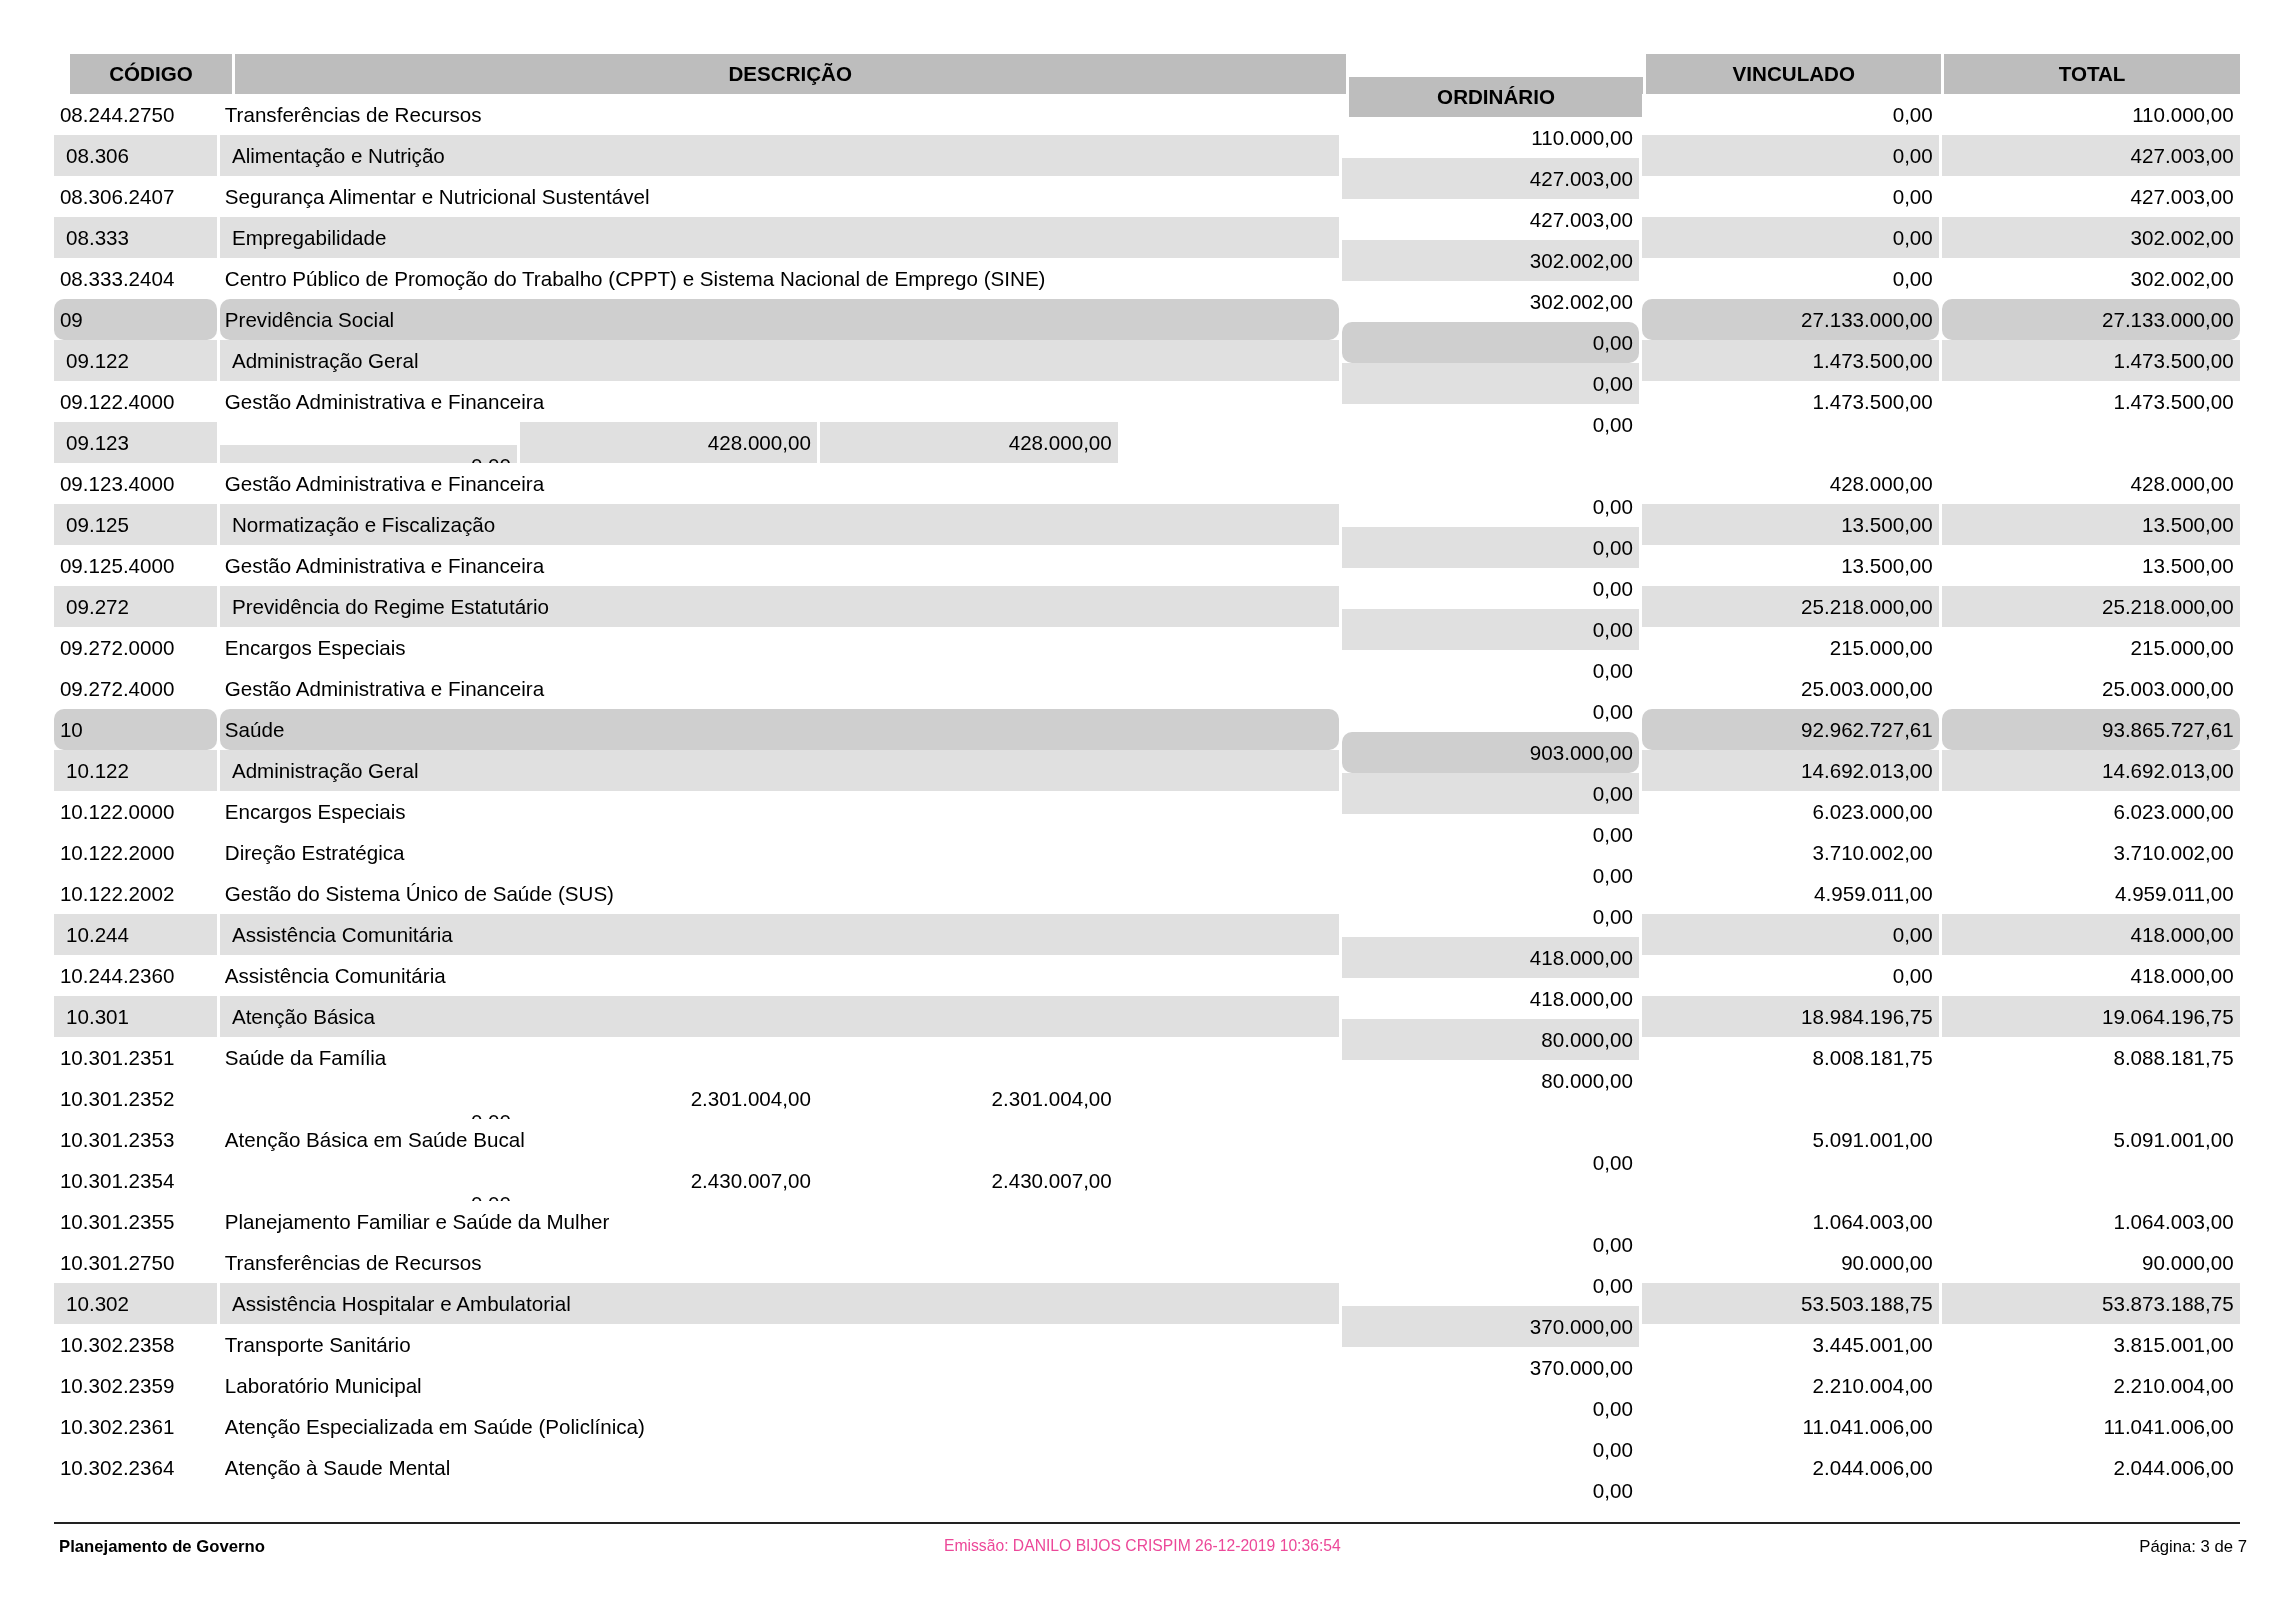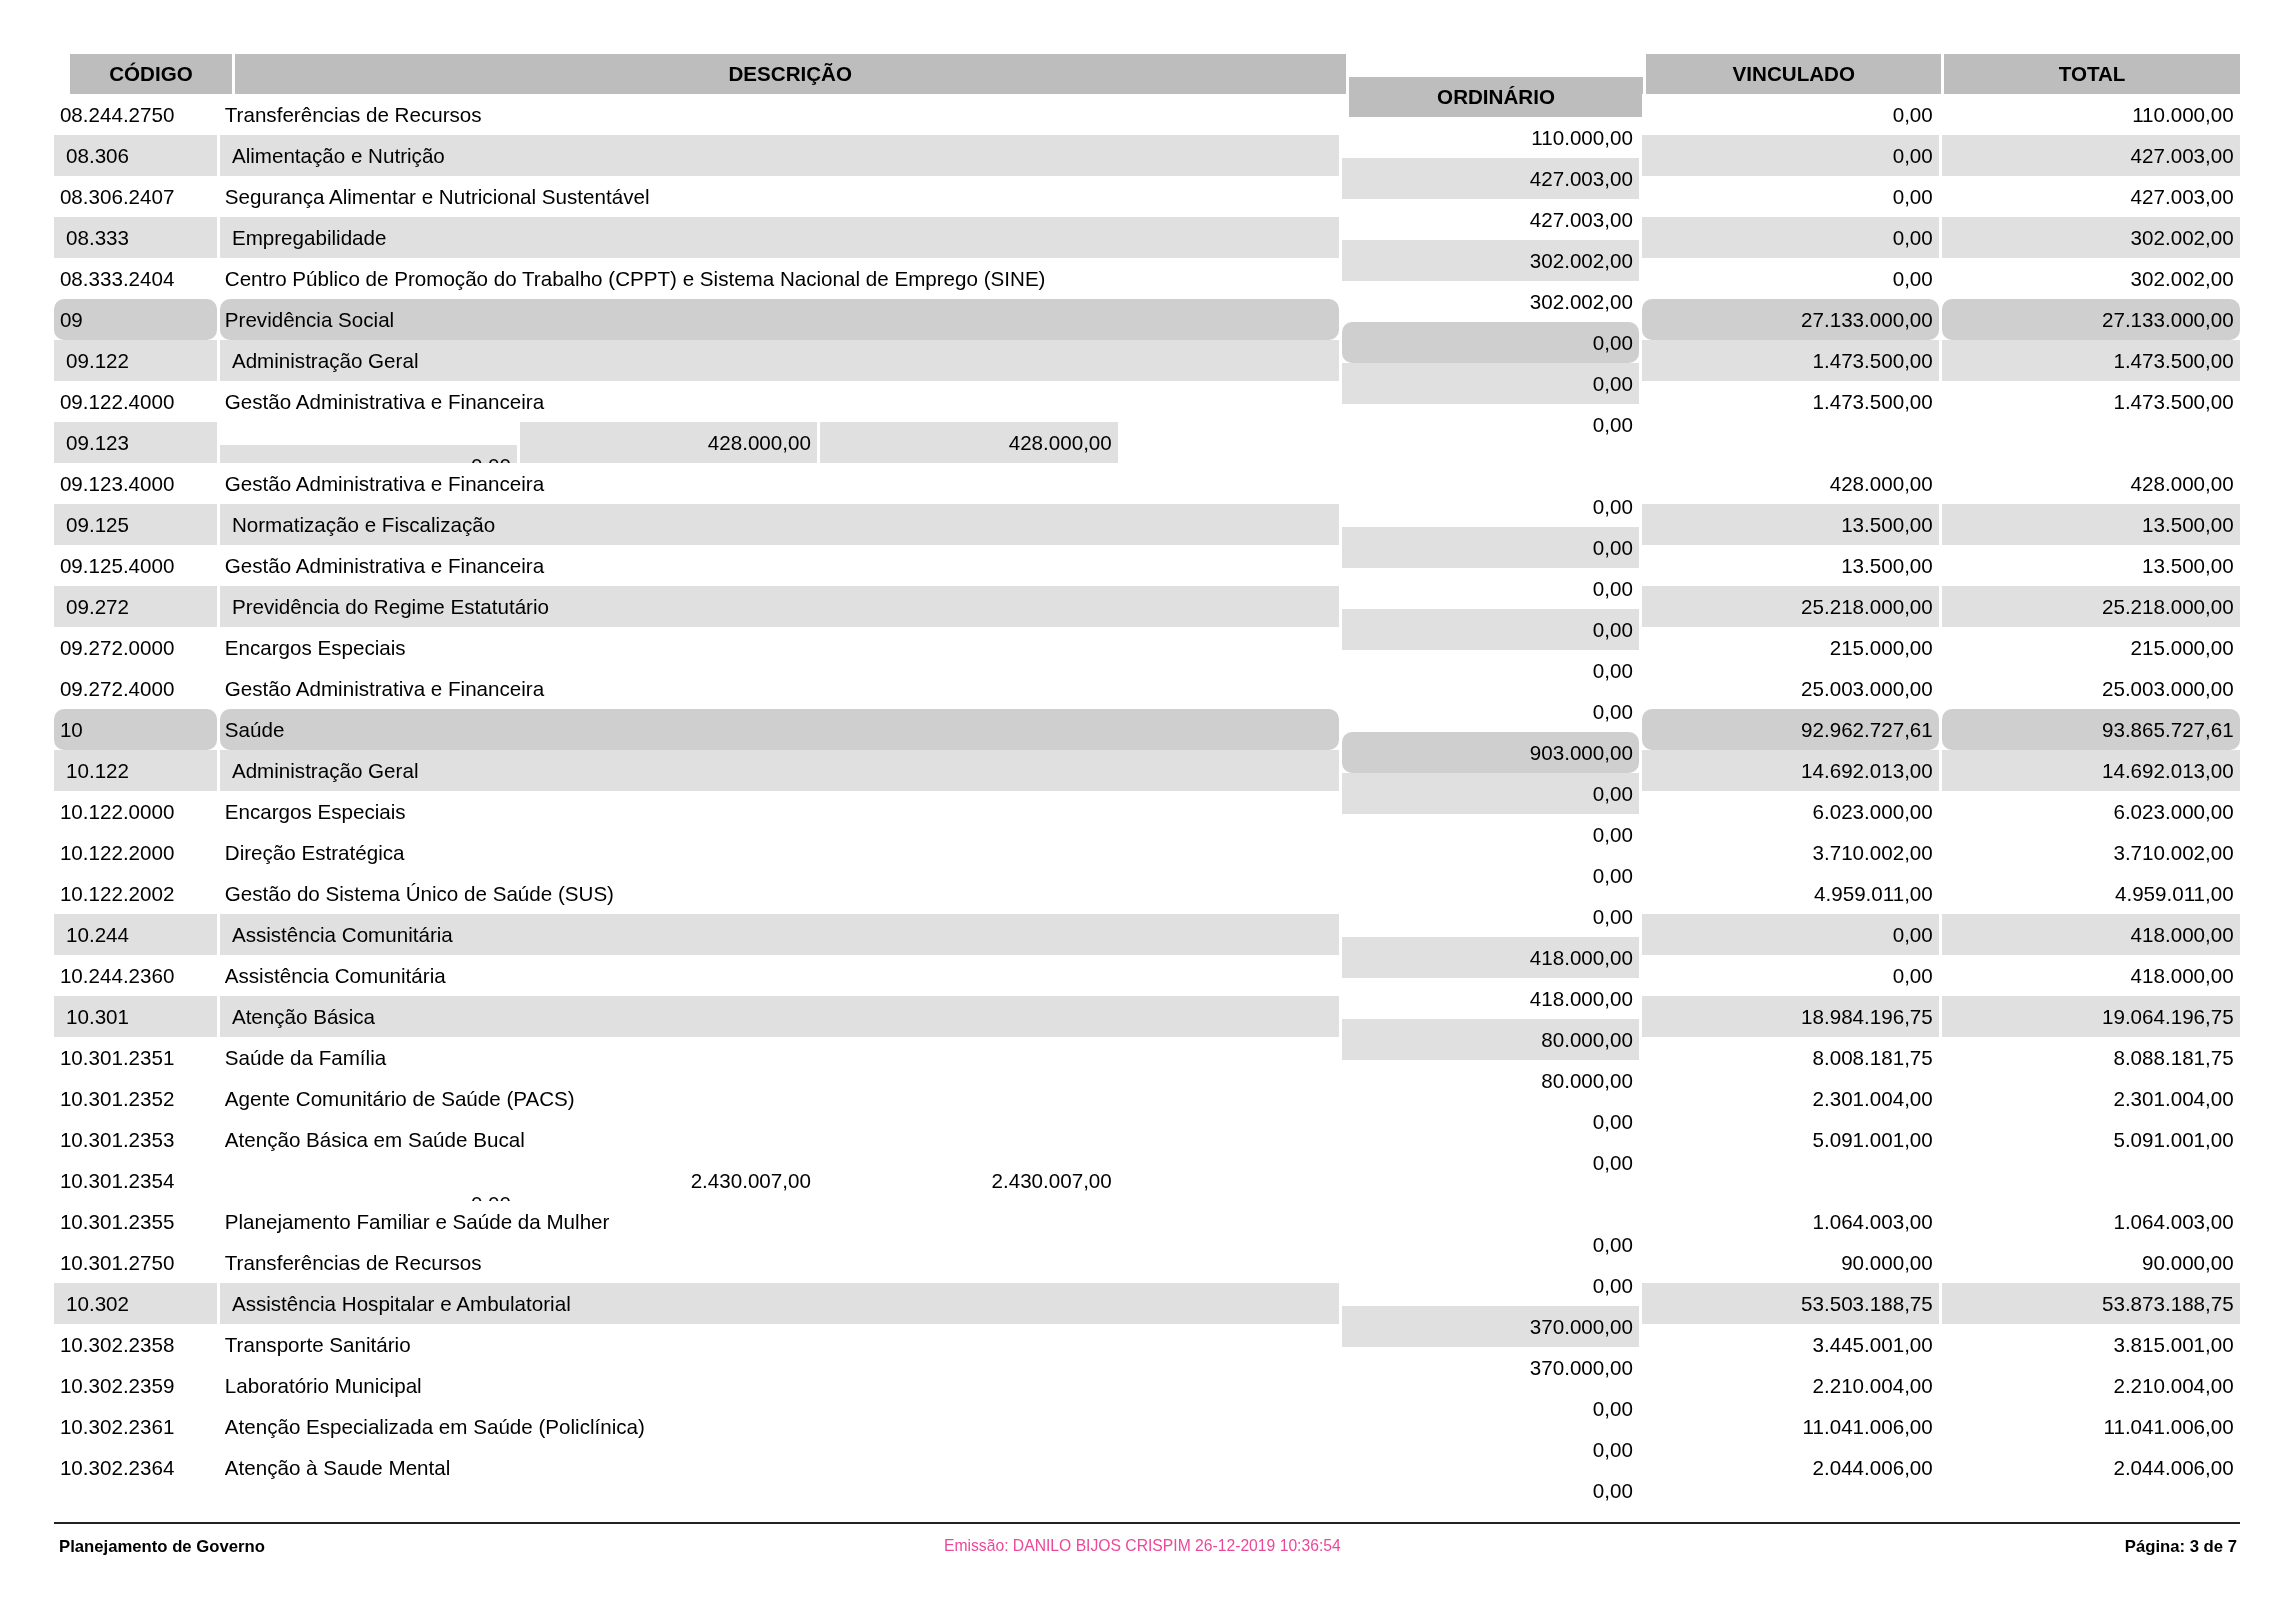--- a/index.html
+++ b/index.html
@@ -18,21 +18,21 @@
   .header .cell { background:#bdbdbd; font-weight:bold; justify-content:center;
                   padding:0; font-size:20.6px; }
   .header { height:40px;padding-left:16px; }
   .lvl1 .cell { background:#cfcfcf;border-radius:10px; }
   .lvl2 .cell { background:#e0e0e0;padding-left:12px; }
   .lvl3 .cell { background:#ffffff; }
   .footer-line { position:absolute; left:54px; top:1522px; width:2186px; height:2px; background:#222; }
   .footer { position:absolute; top:1537px; font-size:16.7px; }
   .f-left { left:59px; font-weight:bold; }
   .f-center { left:944px; color:#ec4899; font-size:15.7px; }
-  .f-right { right:56px; font-weight:bold; }
+  .f-right { right:46px; font-weight:normal; }
 </style>
 </head>
 <body>
 
 <div class="table">
   <div class="row header">
     <div class="cell c-code">CÓDIGO</div>
     <div class="cell c-desc">DESCRIÇÃO</div>
     <div class="cell c-ord">ORDINÁRIO</div>
     <div class="cell c-vinc">VINCULADO</div>
@@ -201,21 +201,20 @@
       </div>
       <div class="row lvl3">
         <div class="cell c-code">10.301.2351</div>
         <div class="cell c-desc">Saúde da Família</div>
         <div class="cell c-ord">80.000,00</div>
         <div class="cell c-vinc">8.008.181,75</div>
         <div class="cell c-tot">8.088.181,75</div>
       </div>
       <div class="row lvl3">
         <div class="cell c-code">10.301.2352</div>
-        <div class="cell c-desc">Agente Comunitário de Saúde (PACS)</div>
         <div class="cell c-ord">0,00</div>
         <div class="cell c-vinc">2.301.004,00</div>
         <div class="cell c-tot">2.301.004,00</div>
       </div>
       <div class="row lvl3">
         <div class="cell c-code">10.301.2353</div>
         <div class="cell c-desc">Atenção Básica em Saúde Bucal</div>
         <div class="cell c-ord">0,00</div>
         <div class="cell c-vinc">5.091.001,00</div>
         <div class="cell c-tot">5.091.001,00</div>

